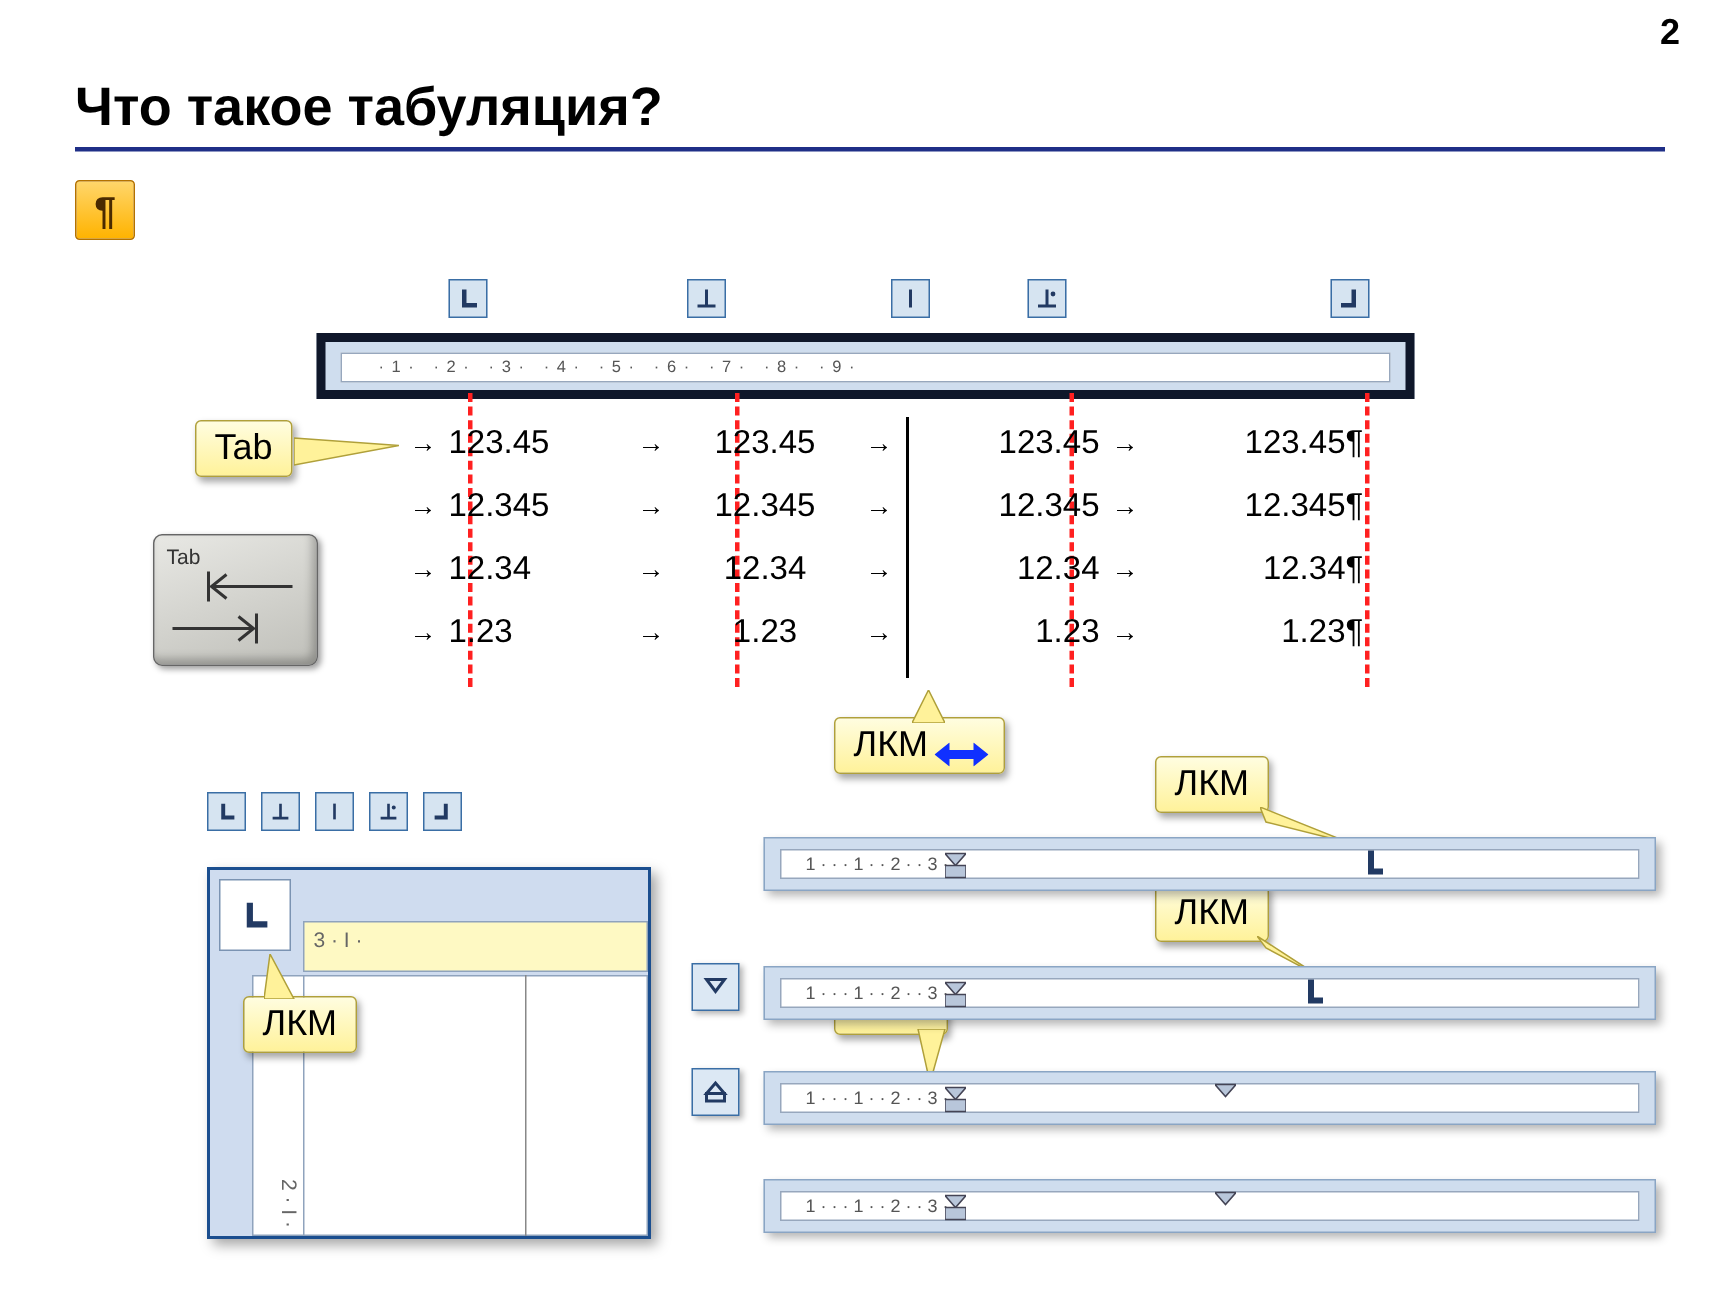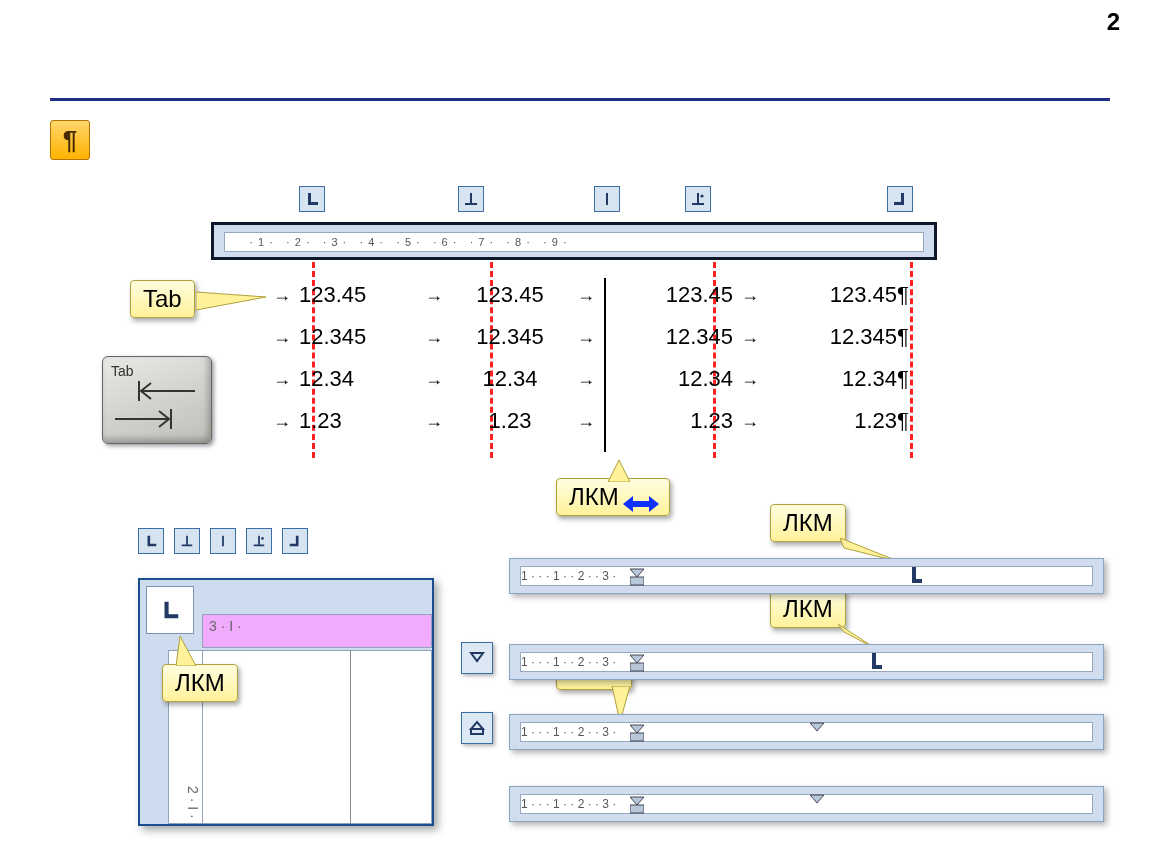--- a/index.html
+++ b/index.html
@@ -11,21 +11,21 @@
   .pilcrow-btn{position:absolute;top:120px;left:50px;width:38px;height:38px;
     background:linear-gradient(#ffd66b,#ffb300);border:1px solid #b47200;border-radius:3px;
     display:flex;align-items:center;justify-content:center;font-size:26px;font-weight:bold;color:#4a2a00;}
   .sub-text{position:absolute;top:122px;left:106px;font-size:28px;}
   
   .ts-icon{width:26px;height:26px;border:1px solid #3a6ea5;background:#d6e4f1;box-sizing:border-box;
     display:inline-flex;align-items:center;justify-content:center;position:absolute;}
   .ts-icon svg{display:block}
   
   .ruler-block{position:absolute;top:222px;left:211px;width:720px;height:32px;
-    border:3px solid #0f172a;background:#cfddee;}
+    border:6px solid #0f172a;background:#cfddee;}
   .ruler-inner{position:absolute;top:7px;left:10px;right:10px;height:18px;background:#fff;border:1px solid #97a7bd;
     font-size:11px;color:#555;display:flex;align-items:center;padding:0 4px;font-family:Arial;letter-spacing:1px;}
   .ruler-ticks{white-space:pre;}
   
   .grid{position:absolute;top:274px;left:265px;width:680px;font-size:22px;line-height:42px;}
   .row{display:flex;align-items:center;gap:0;}
   .arr{width:34px;text-align:center;color:#000;font-size:18px;}
   .col{width:118px;text-align:left;white-space:pre;}
   .col.c1{text-align:left;}
   .col.c2{text-align:center;}
@@ -43,42 +43,43 @@
   
   .tabkey{position:absolute;top:356px;left:102px;width:110px;height:88px;border:1px solid #666;border-radius:6px;
     background:linear-gradient(160deg,#e8e8e4,#bfbfb9);box-shadow:inset -3px -4px 6px rgba(0,0,0,.25),2px 2px 4px rgba(0,0,0,.4);
     font-size:14px;color:#333;padding:6px 8px;box-sizing:border-box;}
   .tabkey .lbl{font-size:14px;}
   .tabkey svg{display:block;}
   
   .mini-stack{position:absolute;top:528px;left:138px;display:flex;gap:10px;}
   .mini-stack .ts-icon{position:static;}
   .corner-block{position:absolute;top:578px;left:138px;width:292px;height:244px;border:2px solid #1b4e8f;background:#cfdcef;box-shadow:4px 4px 8px rgba(0,0,0,.35);}
-  .corner-block .hruler{position:absolute;top:34px;left:62px;right:0;height:26px;background:#f0abfc;border:1px solid #8fa3bd;font-size:14px;color:#666;padding:3px 6px;}
+  .corner-block .hruler{position:absolute;top:34px;left:62px;right:0;height:26px;background:#fef9c3;border:1px solid #8fa3bd;font-size:14px;color:#666;padding:3px 6px;}
   .corner-block .vruler{position:absolute;top:70px;left:28px;width:28px;bottom:0;background:#fff;border:1px solid #8fa3bd;font-size:14px;color:#666;writing-mode:vertical-rl;text-align:right;padding:4px 4px;}
   .corner-block .selector{position:absolute;top:6px;left:6px;width:46px;height:46px;border:1px solid #7b93b2;background:#fff;display:flex;align-items:center;justify-content:center;}
   .corner-block .doc{position:absolute;top:70px;left:62px;right:0;bottom:0;background:#fff;border:1px solid #8fa3bd;}
   .corner-block .vline-inner{position:absolute;top:70px;bottom:0;left:210px;border-left:1px solid #888;}
   
   .rstack{position:absolute;left:509px;width:595px;}
   .rrow{position:relative;height:34px;border:1px solid #8aa5c4;background:#cfddee;box-shadow:3px 3px 6px rgba(0,0,0,.3);}
   .rrow .inner{position:absolute;top:7px;left:10px;right:10px;bottom:7px;background:#fff;border:1px solid #97a7bd;
-    font-size:12px;color:#555;display:flex;align-items:center;padding:0 0;}
+    font-size:12px;color:#555;display:flex;align-items:center;padding:0 16px;}
   .marker{position:absolute;top:2px;width:14px;height:28px;}
   .marker svg{display:block;}
   
   .side-ico{position:absolute;left:461px;width:30px;height:30px;border:1px solid #3a6ea5;background:#dce8f4;box-shadow:2px 2px 4px rgba(0,0,0,.3);display:flex;align-items:center;justify-content:center;}
   
   .pointer{position:absolute;}
 </style>
 </head>
 <body>
 <div class="slide">
 
 <div class="page-num">2</div>
+<div class="title">Что такое табуляция?</div>
 <div class="title-rule"></div>
 
 <div class="pilcrow-btn">
   <span>¶</span>
 </div>
 
 <div class="ts-icon" style="top:186px;left:299px;">
   <svg width="16" height="16" viewBox="0 0 16 16">
         <path d="M4 2v12h10v-3H7V2z" fill="#223a63"></path>
       </svg>

